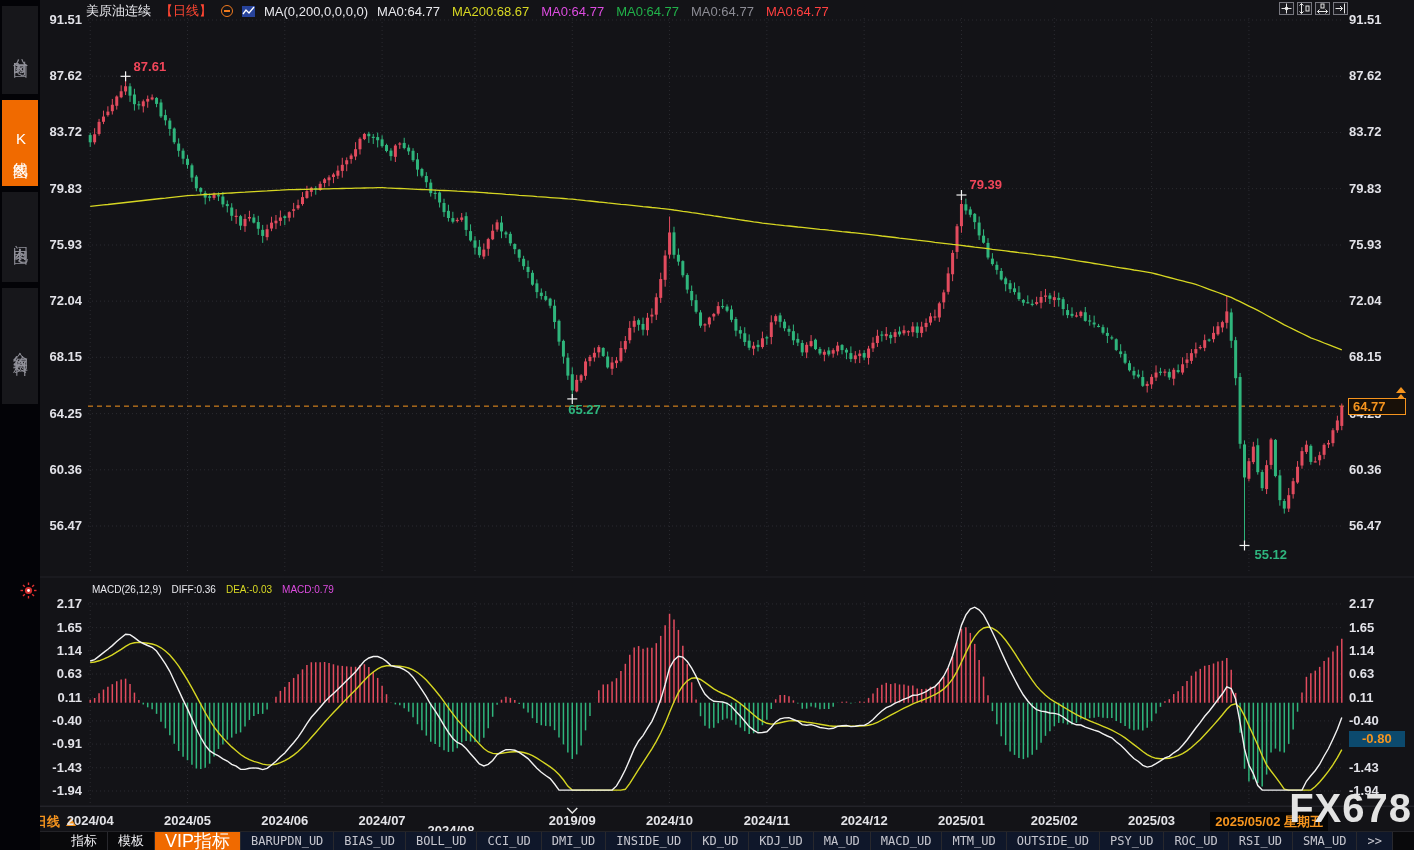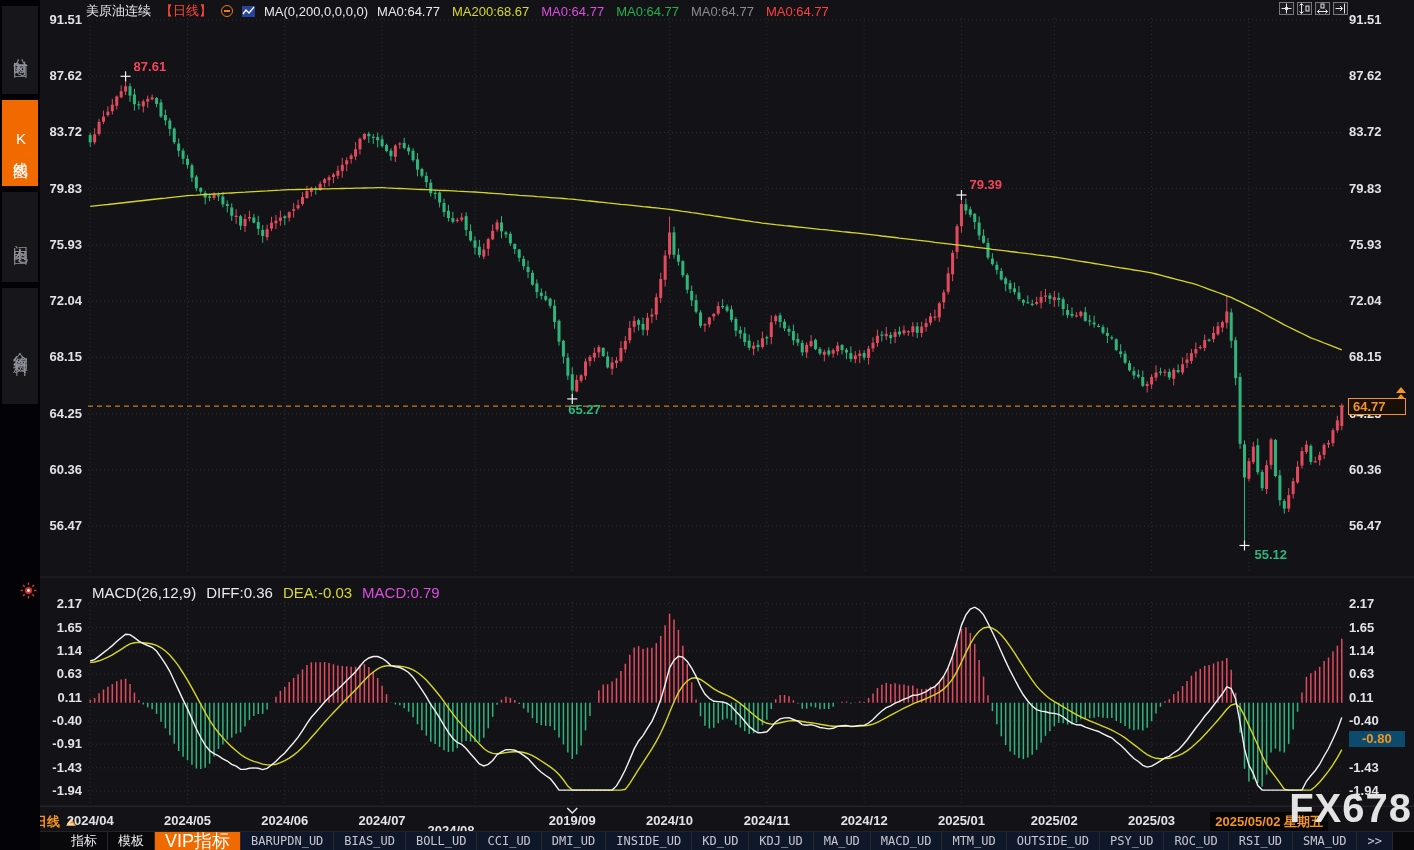--- a/index.html
+++ b/index.html
@@ -43,21 +43,21 @@
   
   .ann { position:absolute; font-size:13px; font-weight:700; z-index:5; white-space:nowrap; }
 
   
   #last-price-tag { position:absolute; left:1348px; top:398px; width:58px; height:17px;
                     border:1px solid #f5941e; color:#f5941e; background:#181008;
                     font-size:13px; font-weight:700; line-height:15px; padding-left:4px; z-index:5; }
 
   
   #macd-header { position:absolute; left:92px; top:584px; display:flex; gap:10px;
-                 font-size:15px; z-index:5; white-space:nowrap; }
+                 font-size:10px; z-index:5; white-space:nowrap; }
 
   #macd-dot-icon { position:absolute; left:20px; top:582px; z-index:7; }
 
   
   #xaxis-row { position:absolute; left:40px; top:806px; width:1374px; height:25px;
                border-top:1px solid #232329; z-index:5; }
   .xlabel { position:absolute; top:6px; transform:translateX(-50%); font-size:13px;
             font-weight:700; color:#e4e4e8; white-space:nowrap; }
   #period-label { position:absolute; left:-6px; top:6px; color:#f5941e; font-size:13px;
                   font-weight:700; display:flex; align-items:center; gap:6px; cursor:pointer; }

